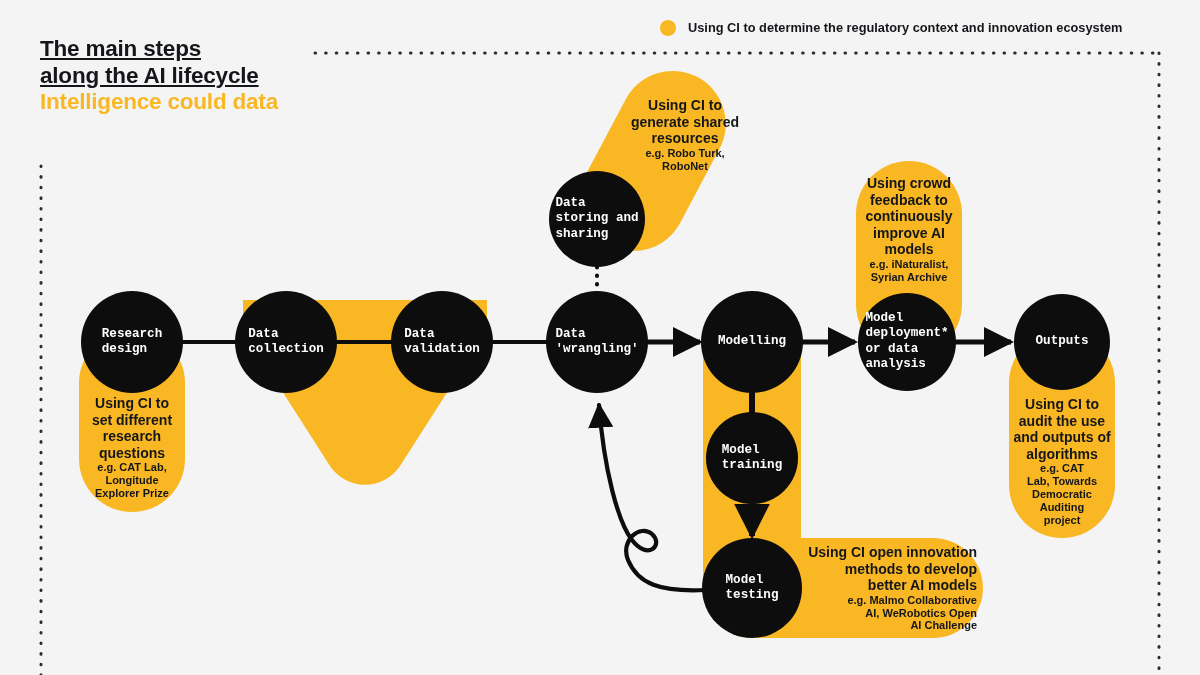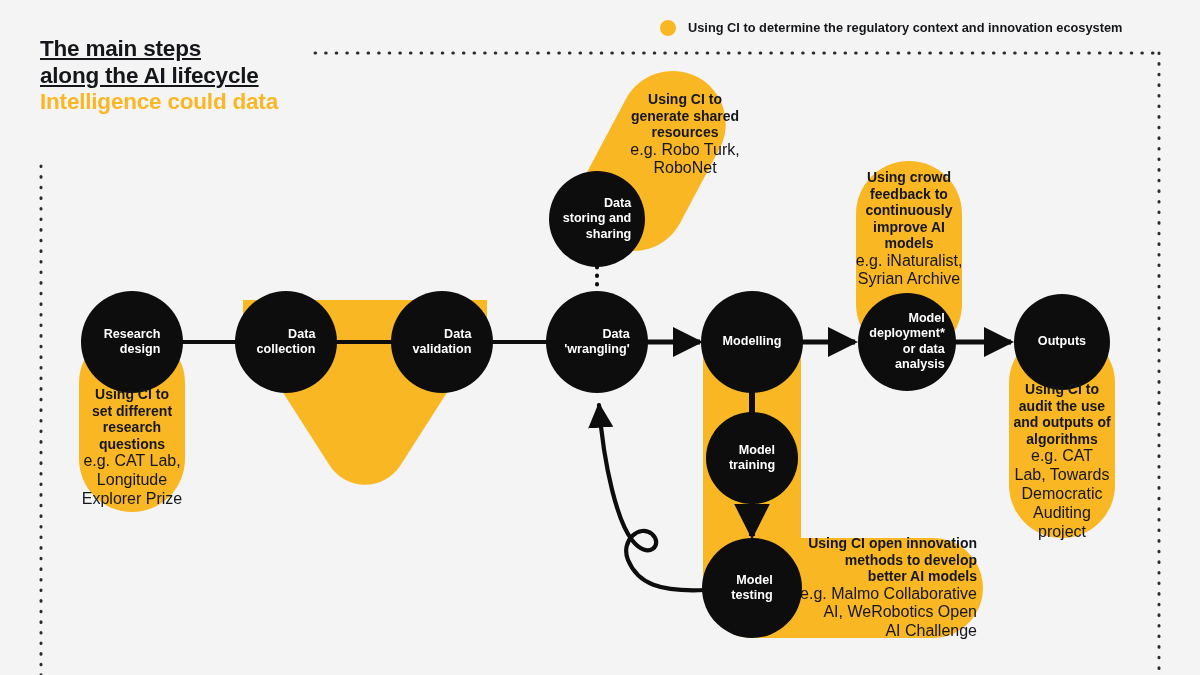--- a/index.html
+++ b/index.html
@@ -62,46 +62,47 @@
     white-space: nowrap;
   }
 
   
   .node-label {
     position: absolute;
     z-index: 5;
     color: #ffffff;
     font-size: 12.6px;
     font-weight: bold;
-    text-align: right;
+    text-align: left;
     line-height: 1.22;
     transform: translate(-50%, -50%);
     pointer-events: none;
     white-space: pre-line;
+    font-family: Liberation Mono, monospace;
   }
 
   
   .anno {
     position: absolute;
     z-index: 4;
     color: #15161a;
     text-align: center;
     transform: translate(-50%, -50%);
     line-height: 1.18;
   }
   .anno .hd {
     display: block;
     font-weight: bold;
     font-size: 14px;
     white-space: pre-line;
   }
   .anno .eg {
     display: block;
-    font-weight: normal;
-    font-size: 16px;
+    font-weight: bold;
+    font-size: 11px;
     white-space: pre-line;
   }
 </style>
 </head>
 <body>
 
 <div id="stage">
 
   <svg class="layer" id="svg-frame" viewBox="0 0 1200 675" style="z-index:0">
     <line x1="315" y1="53" x2="1159" y2="53" stroke="#2b2b2b" stroke-width="3" stroke-linecap="round" stroke-dasharray="0.6 10"></line>

